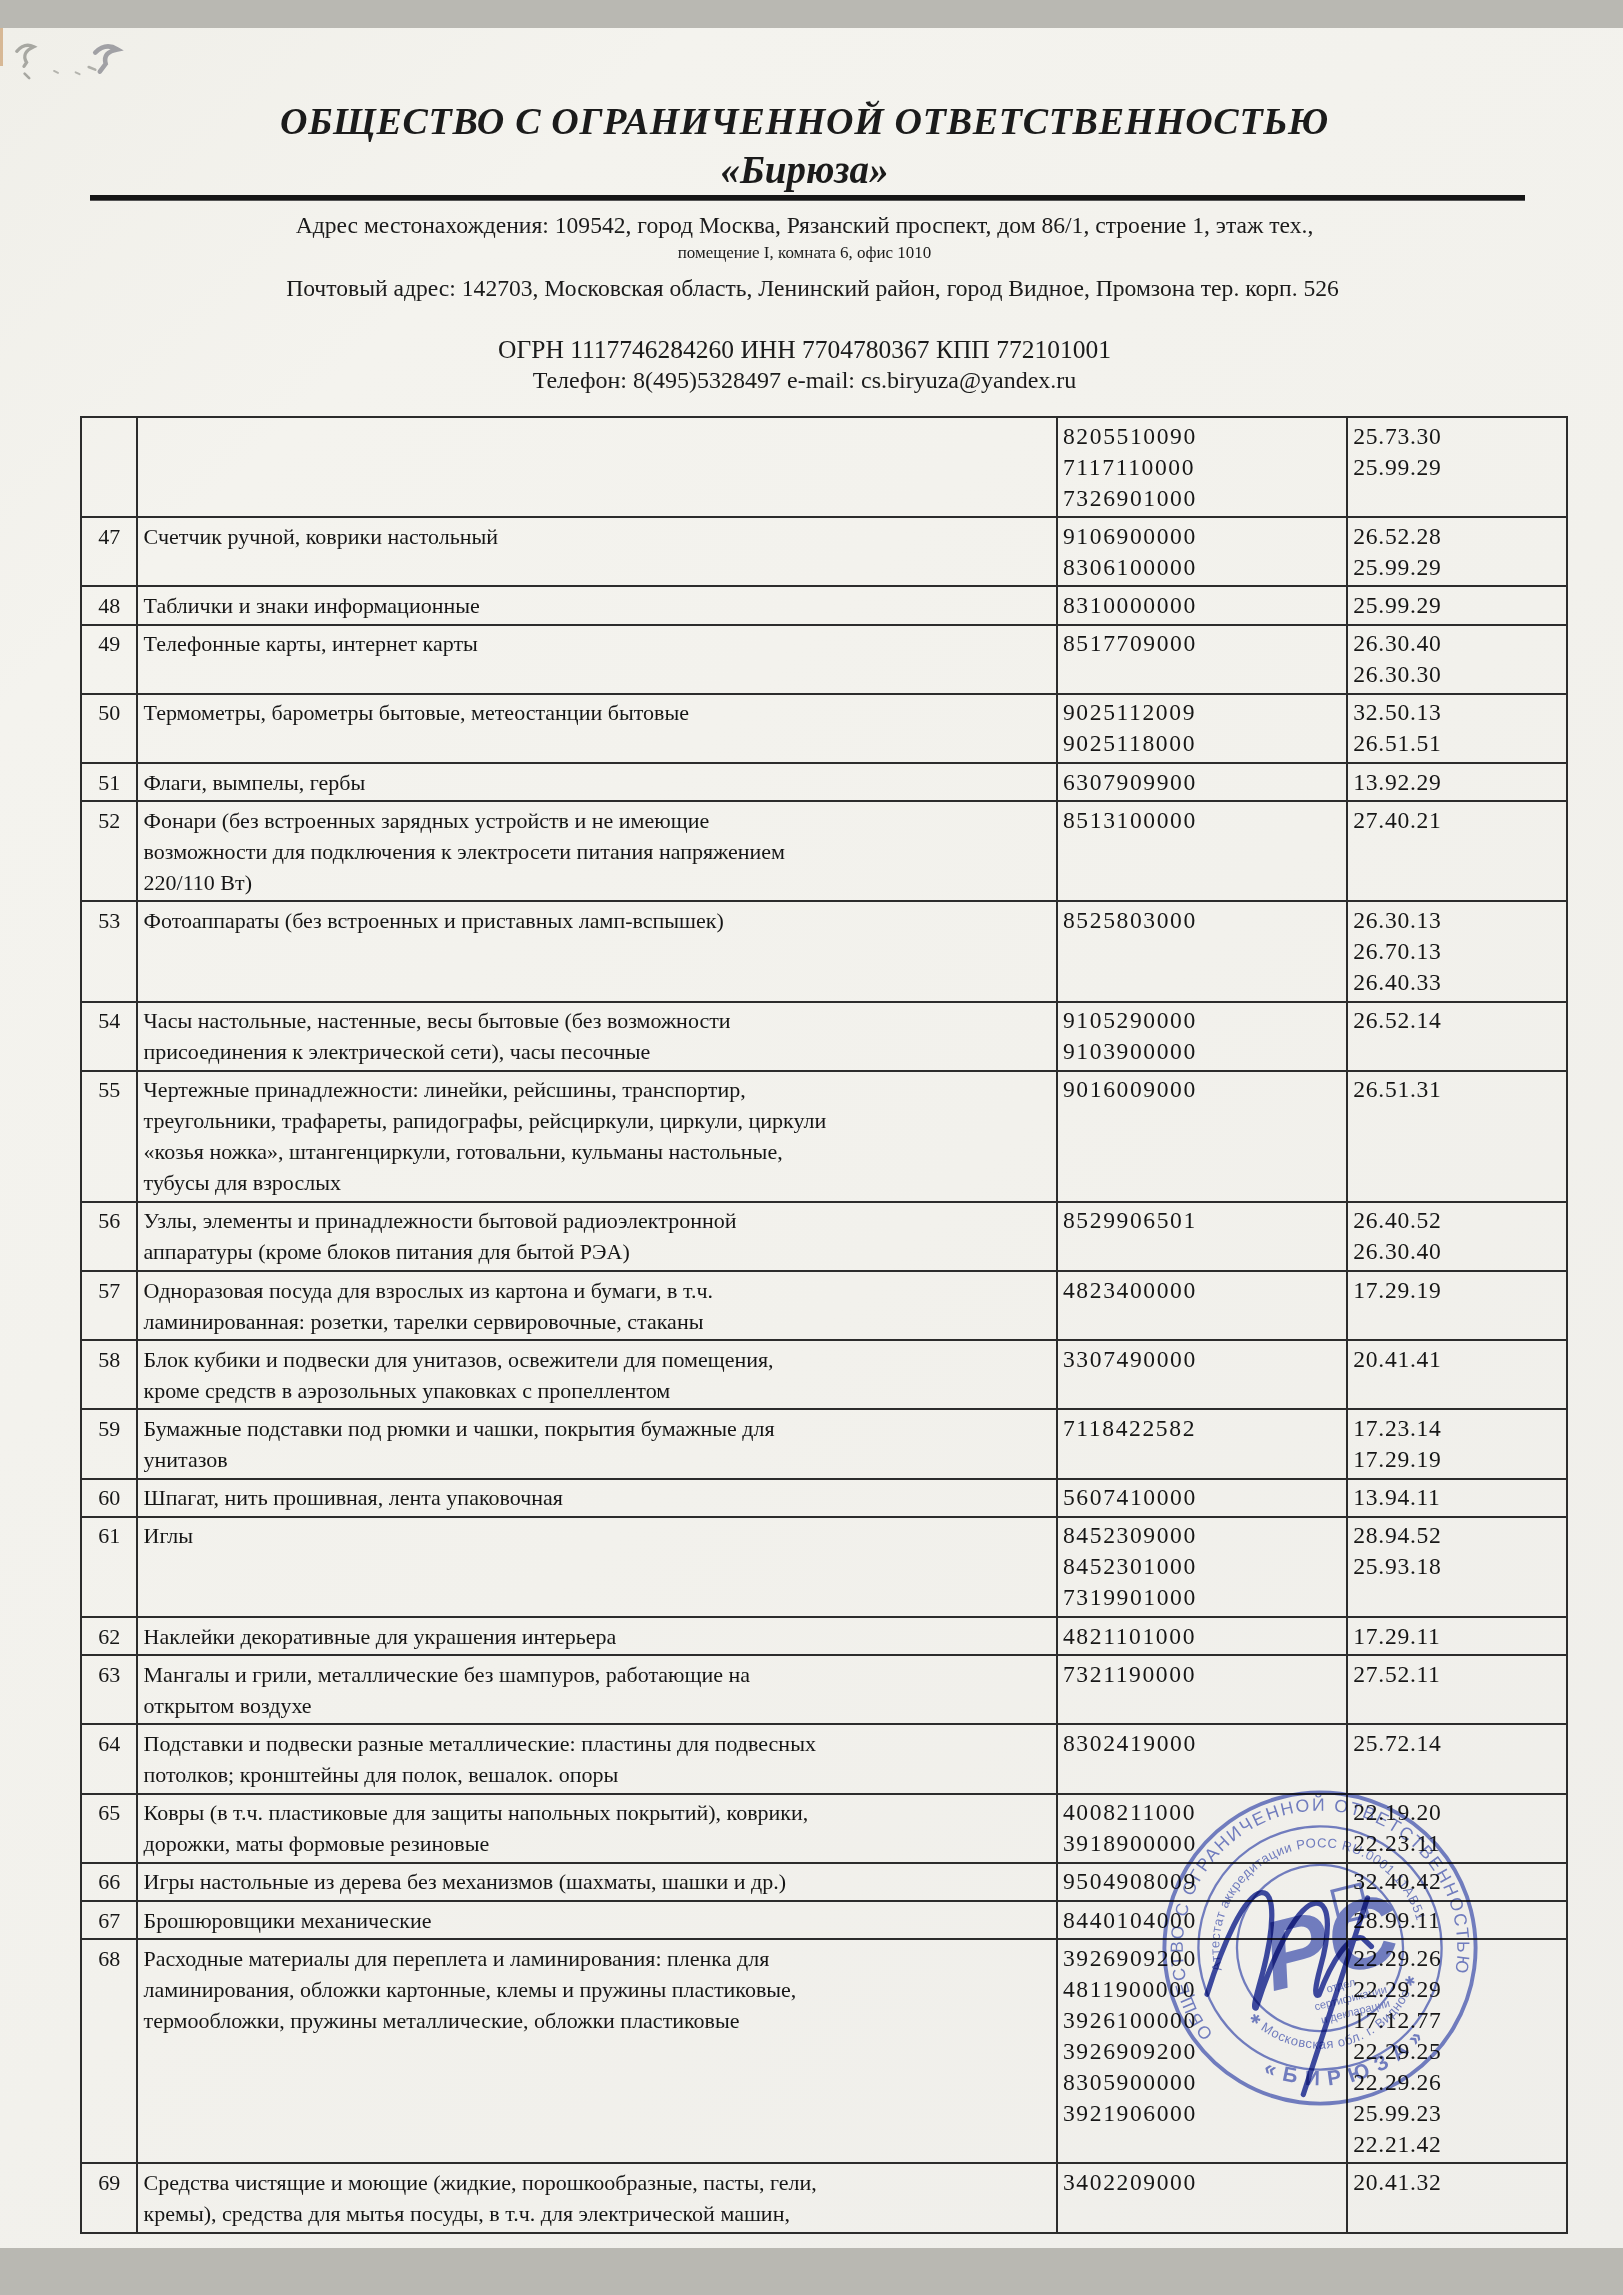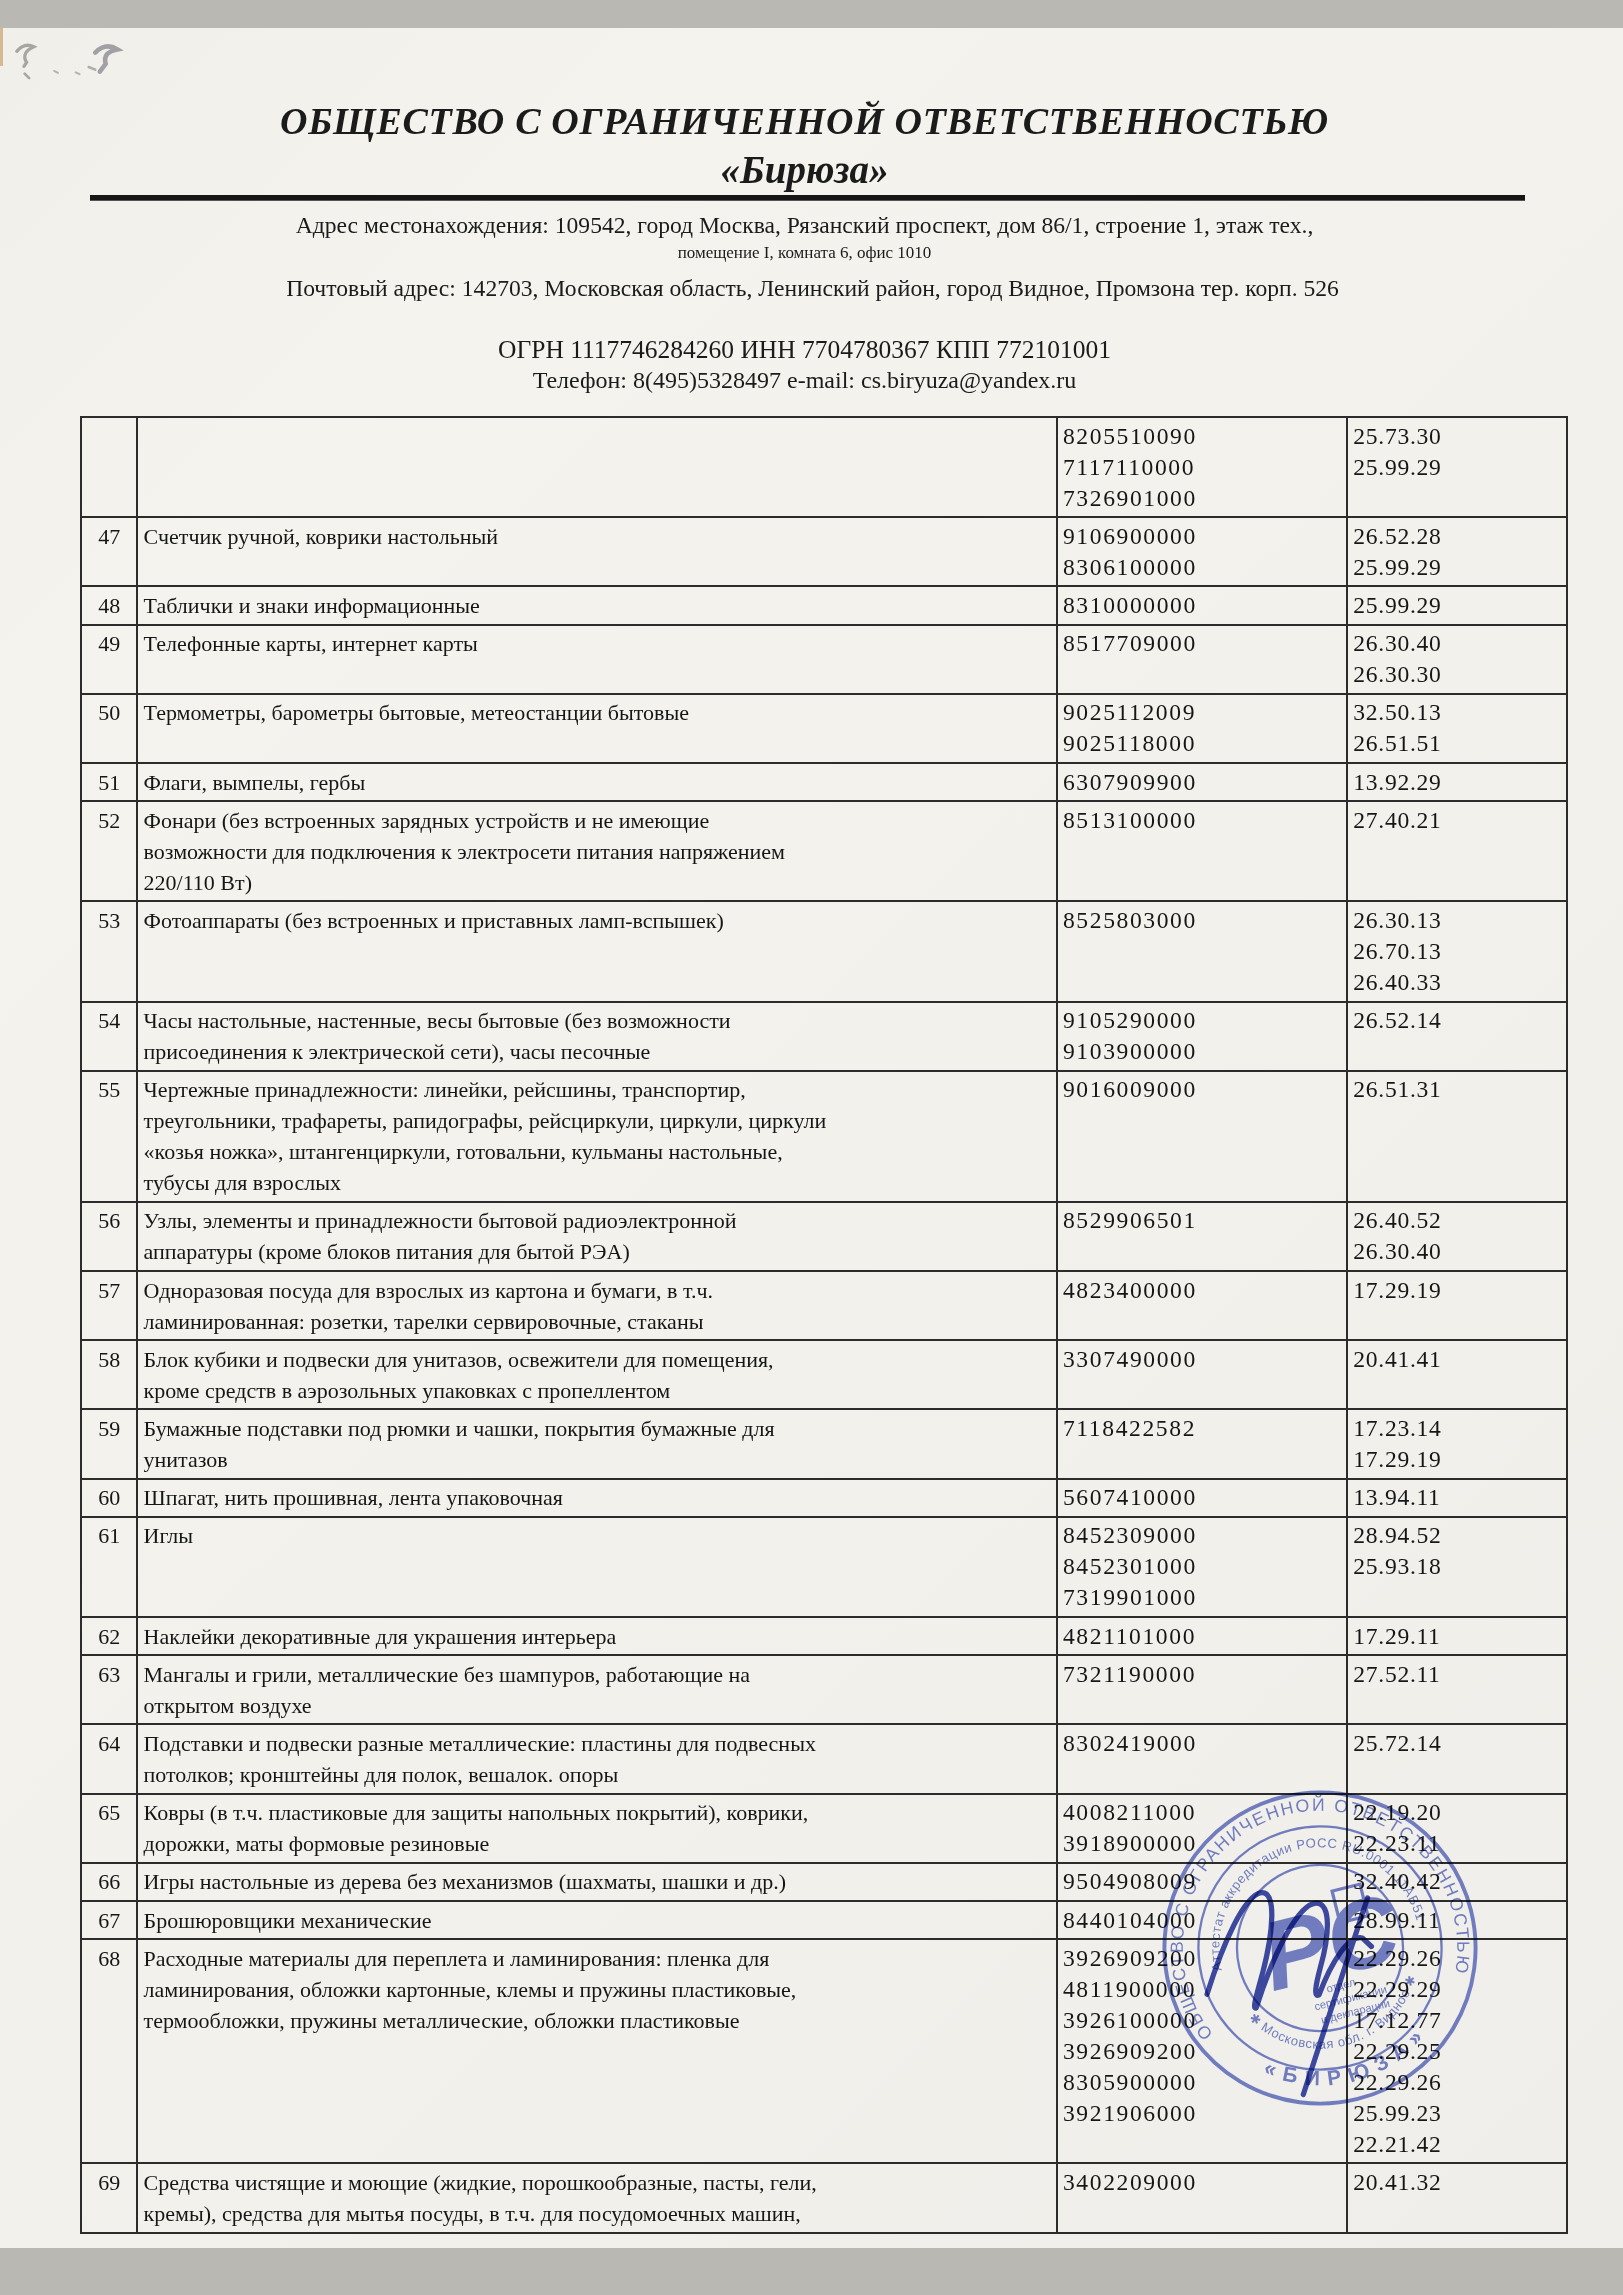--- a/index.html
+++ b/index.html
@@ -266,21 +266,21 @@
 22.29.29
 17.12.77
 22.29.25
 22.29.26
 25.99.23
 22.21.42</td>
         </tr>
         <tr>
           <td class="c-num">69</td>
           <td class="c-desc">Средства чистящие и моющие (жидкие, порошкообразные, пасты, гели,
-кремы), средства для мытья посуды, в т.ч. для посудомоечных машин,</td>
+кремы), средства для мытья посуды, в т.ч. для электрической машин,</td>
           <td class="c-code">3402209000</td>
           <td class="c-val">20.41.32</td>
         </tr>
       </tbody>
   </table>
 
   <svg class="stamp-wrap stamp-sans" viewBox="0 0 566 566" style="color: rgb(100, 115, 199);">
     <g transform="rotate(-14 283 283)" stroke="currentColor" fill="currentColor">
       <circle cx="283" cy="283" r="238" fill="none" stroke-width="6"></circle>
       <circle cx="283" cy="283" r="186" fill="none" stroke-width="3.5"></circle>

